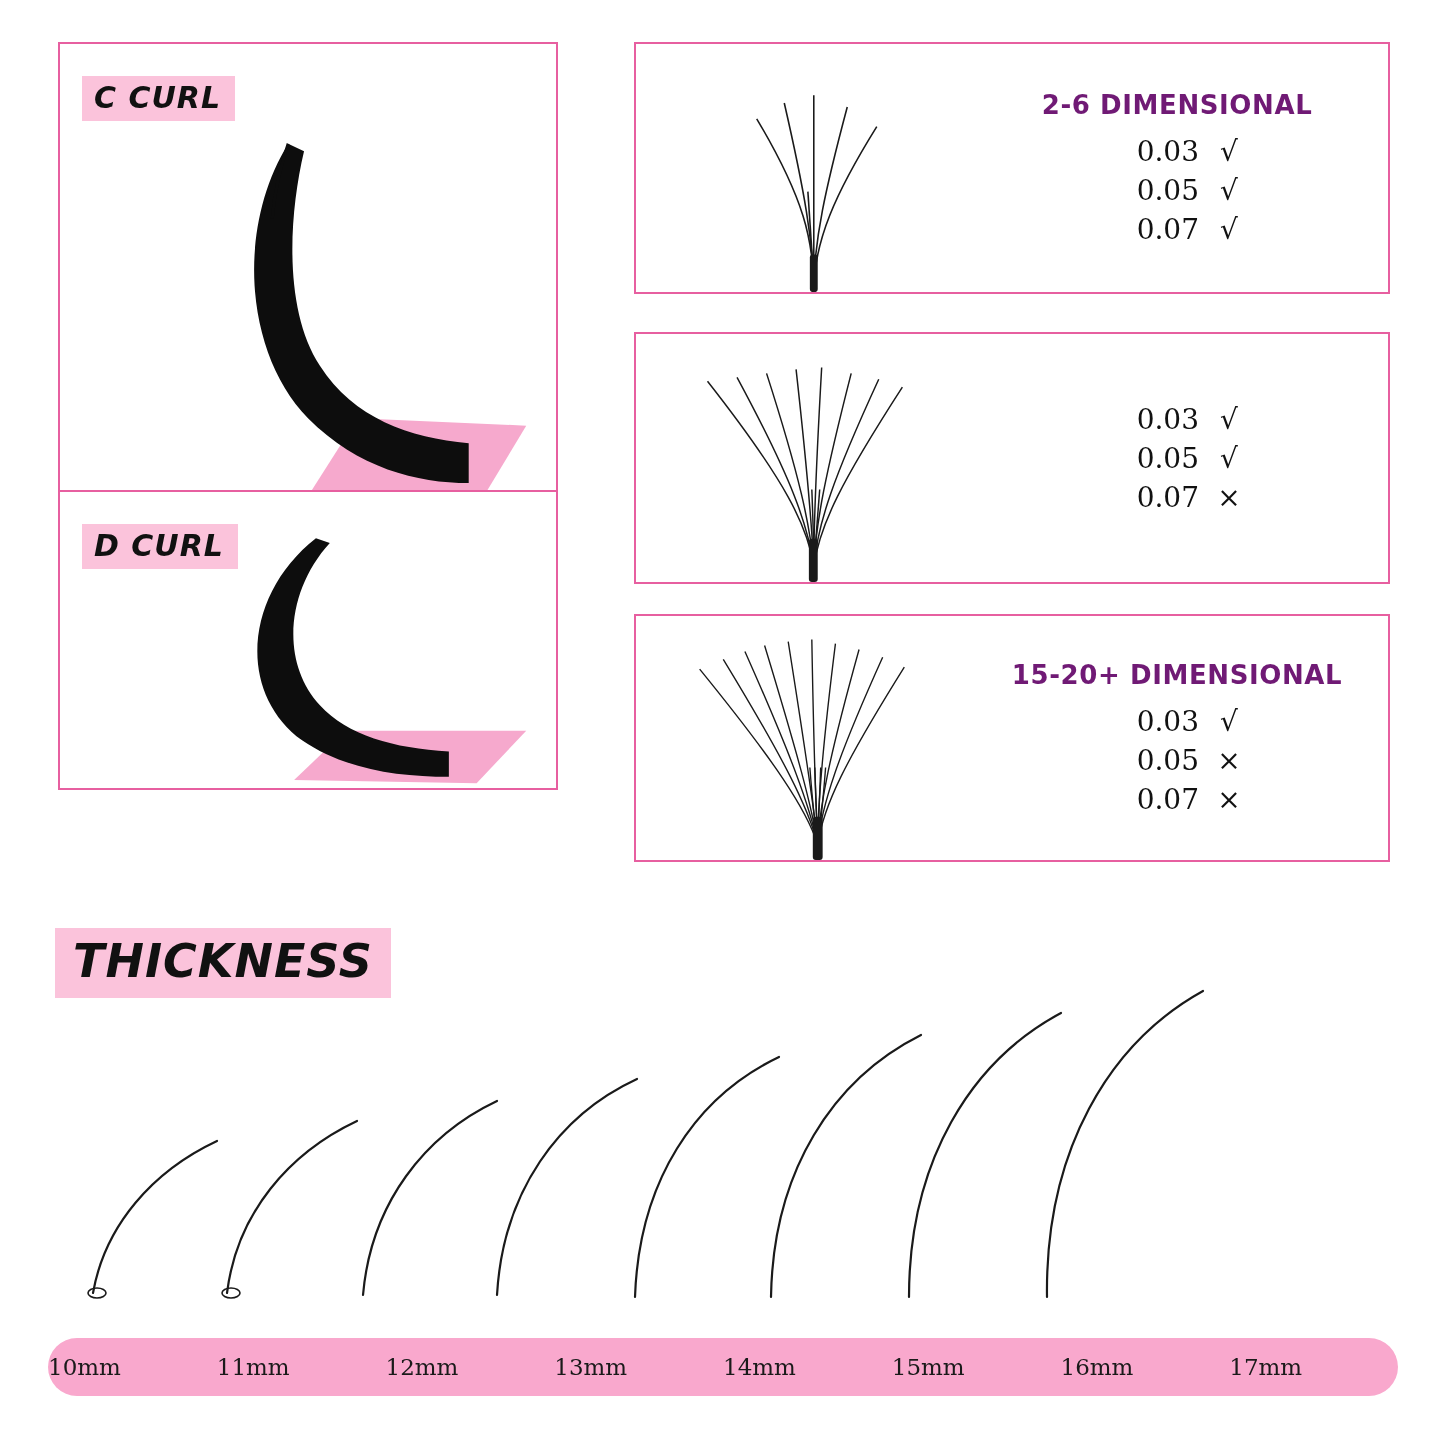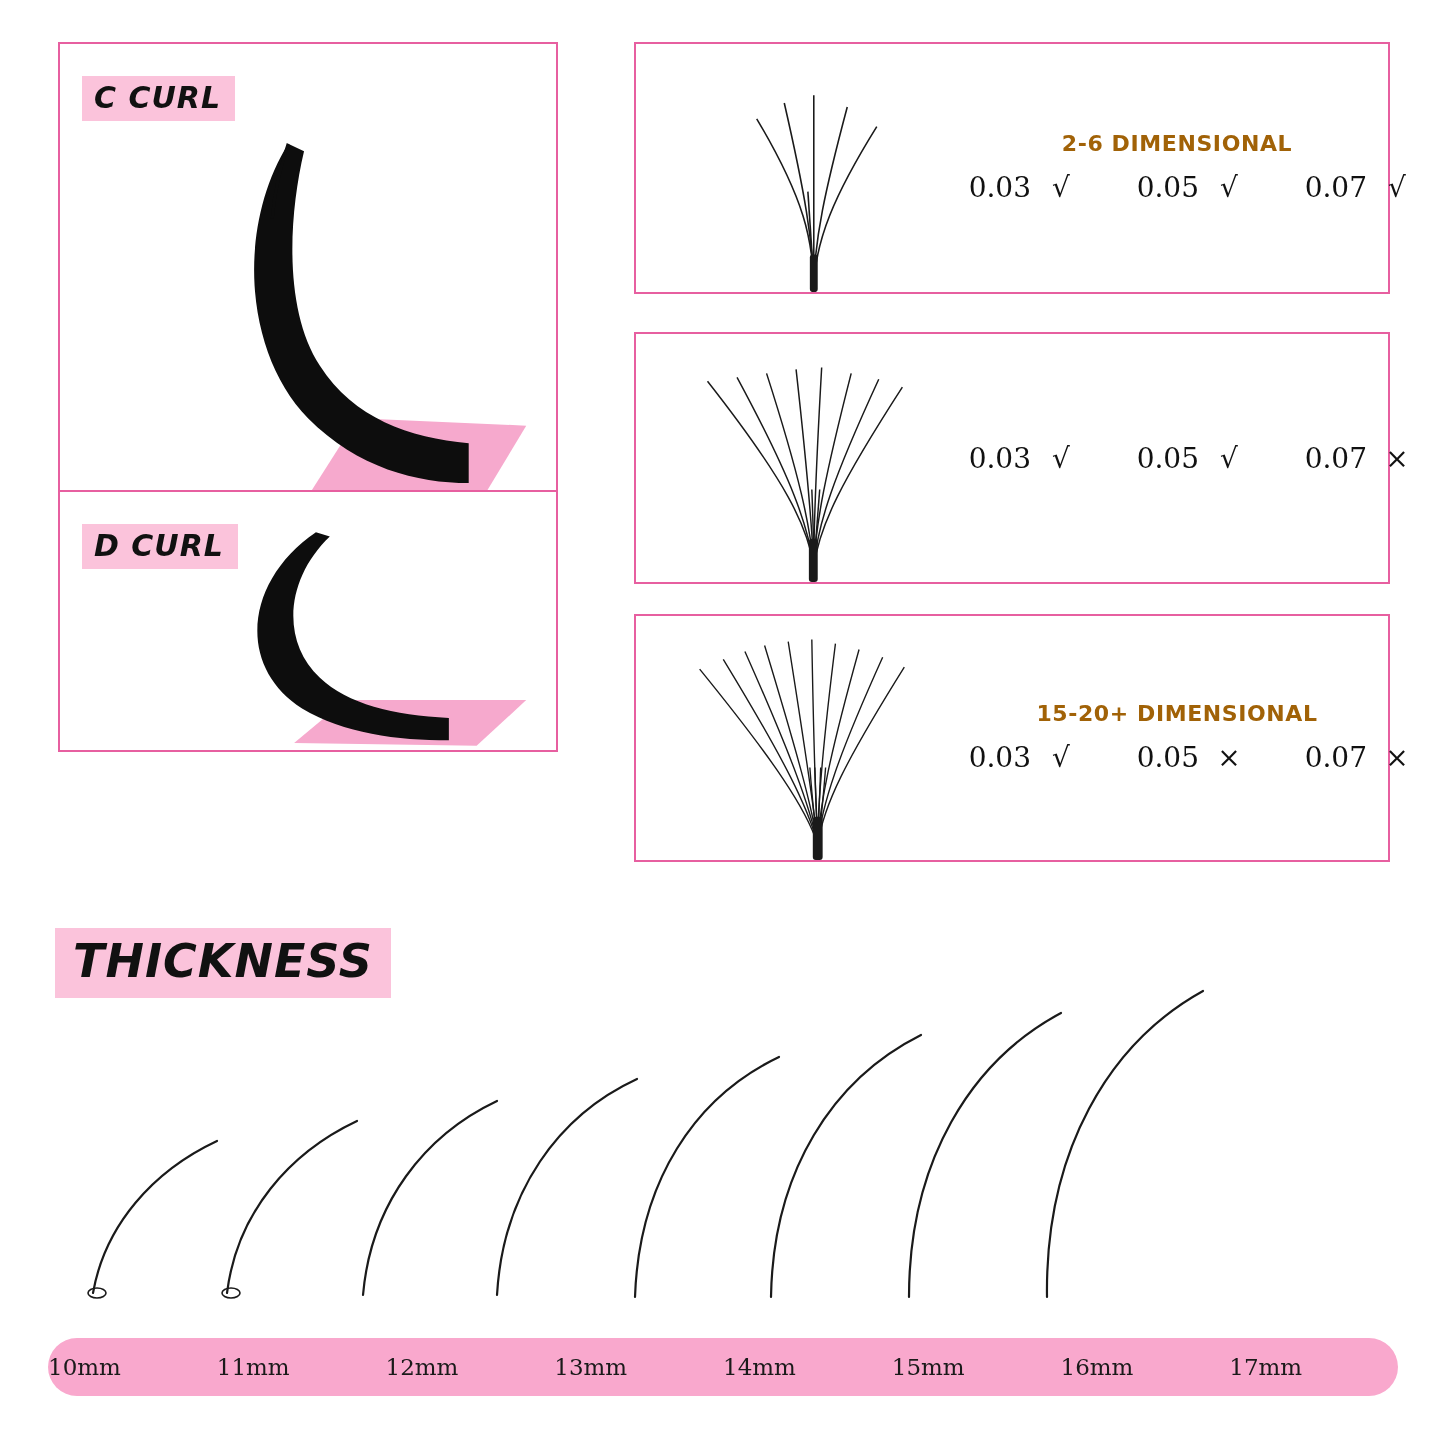--- a/index.html
+++ b/index.html
@@ -62,29 +62,29 @@
     top: 0;
     bottom: 0;
     display: flex;
     flex-direction: column;
     align-items: center;
     justify-content: center;
   }
   .dim-title {
     font-family: "DejaVu Sans", sans-serif;
     font-weight: 700;
-    font-size: 22px;
+    font-size: 26px;
     letter-spacing: 0.6px;
-    color: #a16207;
+    color: #701a75;
     margin-bottom: 14px;
     white-space: nowrap;
   }
   .dim-rows {
     display: flex;
-    flex-direction: row;
+    flex-direction: column;
     gap: 4px;
   }
   .dim-row {
     display: flex;
     align-items: center;
     font-family: "DejaVu Serif", serif;
     font-size: 28px;
     color: #111;
     line-height: 1.25;
   }
@@ -147,21 +147,21 @@
   <div class="curl-art">
     <svg viewBox="0 0 500 372" preserveAspectRatio="none">
       <polygon points="300,300 470,306 420,372 248,365" fill="#f6a9cd"></polygon>
       <path d="M230,80 C176,150 188,250 250,300 C300,340 360,352 412,352 L412,320 C352,316 296,300 262,258 C226,214 230,140 246,86 Z" fill="#0d0d0d"></path>
       <path d="M230,80 C222,100 216,118 214,140" stroke="#0d0d0d" stroke-width="3" fill="none"></path>
     </svg>
   </div>
   <div class="curl-label">C CURL</div>
 </div>
 
-<div class="panel curl-panel" style="left:58px; top:490px; width:500px; height:262px;">
+<div class="panel curl-panel" style="left:58px; top:490px; width:500px; height:300px;">
   <div class="curl-art">
     <svg viewBox="0 0 500 372" preserveAspectRatio="none">
       <polygon points="288,300 470,300 420,366 236,362" fill="#f6a9cd"></polygon>
       <path d="M258,58 C186,128 178,252 244,312 C286,348 340,358 392,358 L392,326 C336,322 290,306 262,268 C222,214 228,124 272,64 Z" fill="#0d0d0d"></path>
     </svg>
   </div>
   <div class="curl-label">D CURL</div>
 </div>
 
 <div class="panel dim-panel" style="left:634px; top:42px; width:756px; height:252px;">

